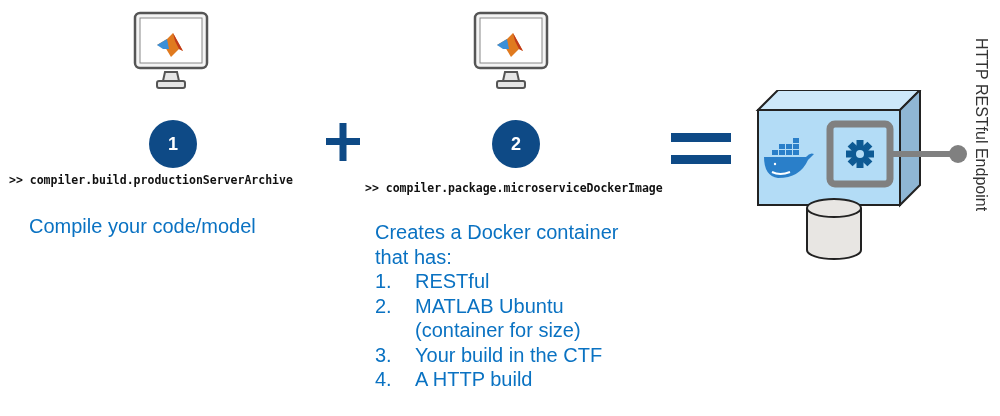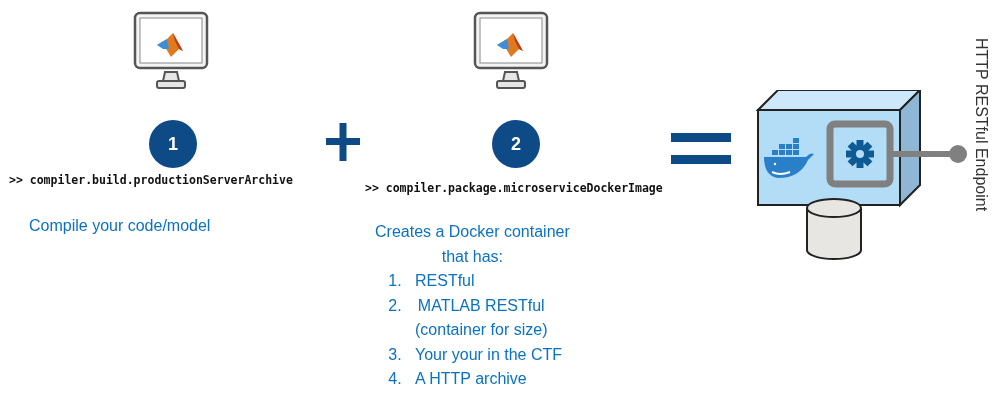--- a/index.html
+++ b/index.html
@@ -1,21 +1,21 @@
 <!DOCTYPE html>
 <html><head>
 <meta charset="utf-8">
 <style>
   html, body { margin:0; padding:0; background:#ffffff; }
   body { width:1000px; height:416px; position:relative; overflow:hidden; font-family:"Liberation Sans", sans-serif; }
   .abs { position:absolute; }
   .monitor { width:76px; height:82px; }
   .step-circle { width:48px; height:48px; border-radius:50%; background:#0e4a86; color:#fff; font-weight:bold; font-size:18px; display:flex; align-items:center; justify-content:center; font-family:"Liberation Sans", sans-serif; }
   .cmd { font-family:"DejaVu Sans Mono", monospace; font-size:11.5px; font-weight:bold; color:#111; white-space:nowrap; }
-  .desc { color:#0a72c2; font-size:16px; line-height:24.5px;text-align:center; }
+  .desc { color:#0a72c2; font-size:20px; line-height:24.5px; }
   .list { margin:0; padding:0; list-style:none; }
   .list li { display:flex; }
   .list .num { width:40px; flex:0 0 40px; }
   .vert { color:#333; font-size:16px; writing-mode:vertical-rl; white-space:nowrap; }
 </style>
 </head>
 <body>
 
 <div class="abs" style="left:133px; top:11px;">
   <svg class="monitor" viewBox="0 0 76 82">
@@ -70,31 +70,31 @@
   <div>Creates a Docker container</div>
   <div>that has:</div>
   <ul class="list">
     <li>
       <span class="num">1.</span>
       <span>RESTful</span>
     </li>
     <li>
       <span class="num">2.</span>
       <span>
-        <div>MATLAB RESTful</div>
+        <div>MATLAB Ubuntu</div>
         <div>(container for size)</div>
       </span>
     </li>
     <li>
       <span class="num">3.</span>
-      <span>Your your in the CTF</span>
+      <span>Your build in the CTF</span>
     </li>
     <li>
       <span class="num">4.</span>
-      <span>A HTTP archive</span>
+      <span>A HTTP build</span>
     </li>
   </ul>
 </div>
 
 <svg class="abs" style="left:750px; top:90px;" width="230" height="175" viewBox="0 0 230 175">
 
   <polygon points="8,20 28,0 170,0 150,20" fill="#cde8fa" stroke="#222" stroke-width="2"></polygon>
 
   <polygon points="150,20 170,0 170,95 150,115" fill="#8fb6d4" stroke="#222" stroke-width="2"></polygon>
 

